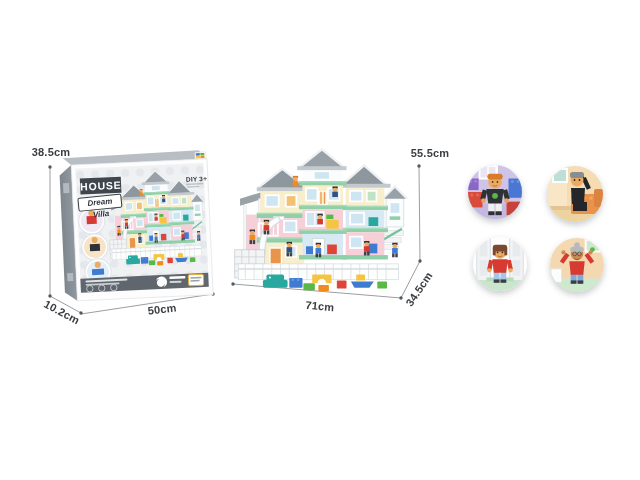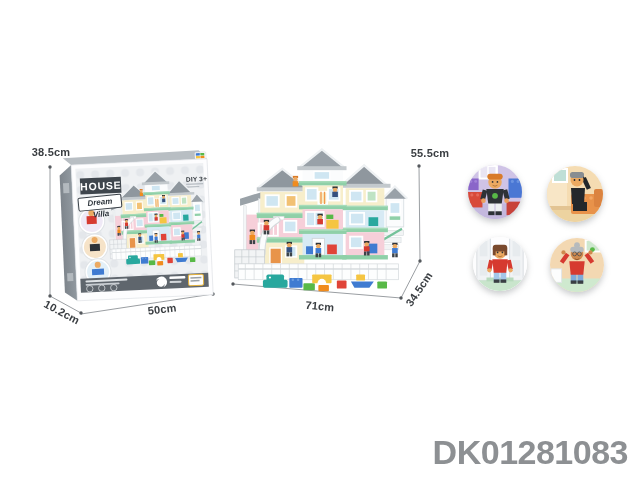--- a/index.html
+++ b/index.html
@@ -431,15 +431,14 @@
       <circle cx="28" cy="16.5" r="6.5" fill="#cf8a4e"></circle>
       <circle cx="28" cy="7.5" r="3" fill="#b6babd"></circle>
       <rect x="21" y="9" width="14" height="6" rx="3" fill="#b6babd"></rect>
       <circle cx="25.5" cy="16.5" r="2" fill="none" stroke="#4a4e52" stroke-width=".8"></circle>
       <circle cx="30.5" cy="16.5" r="2" fill="none" stroke="#4a4e52" stroke-width=".8"></circle>
       <line x1="27.5" y1="16.5" x2="28.5" y2="16.5" stroke="#4a4e52" stroke-width=".8"></line>
       <path d="M25.5,21.5 q2.5,2 5,0" stroke="#8f5a2e" stroke-width="1" fill="none"></path>
     </svg>
   </div>
 
-  <div class="sku">DK01281083</div>
 
 </div>
 
 </body></html>

